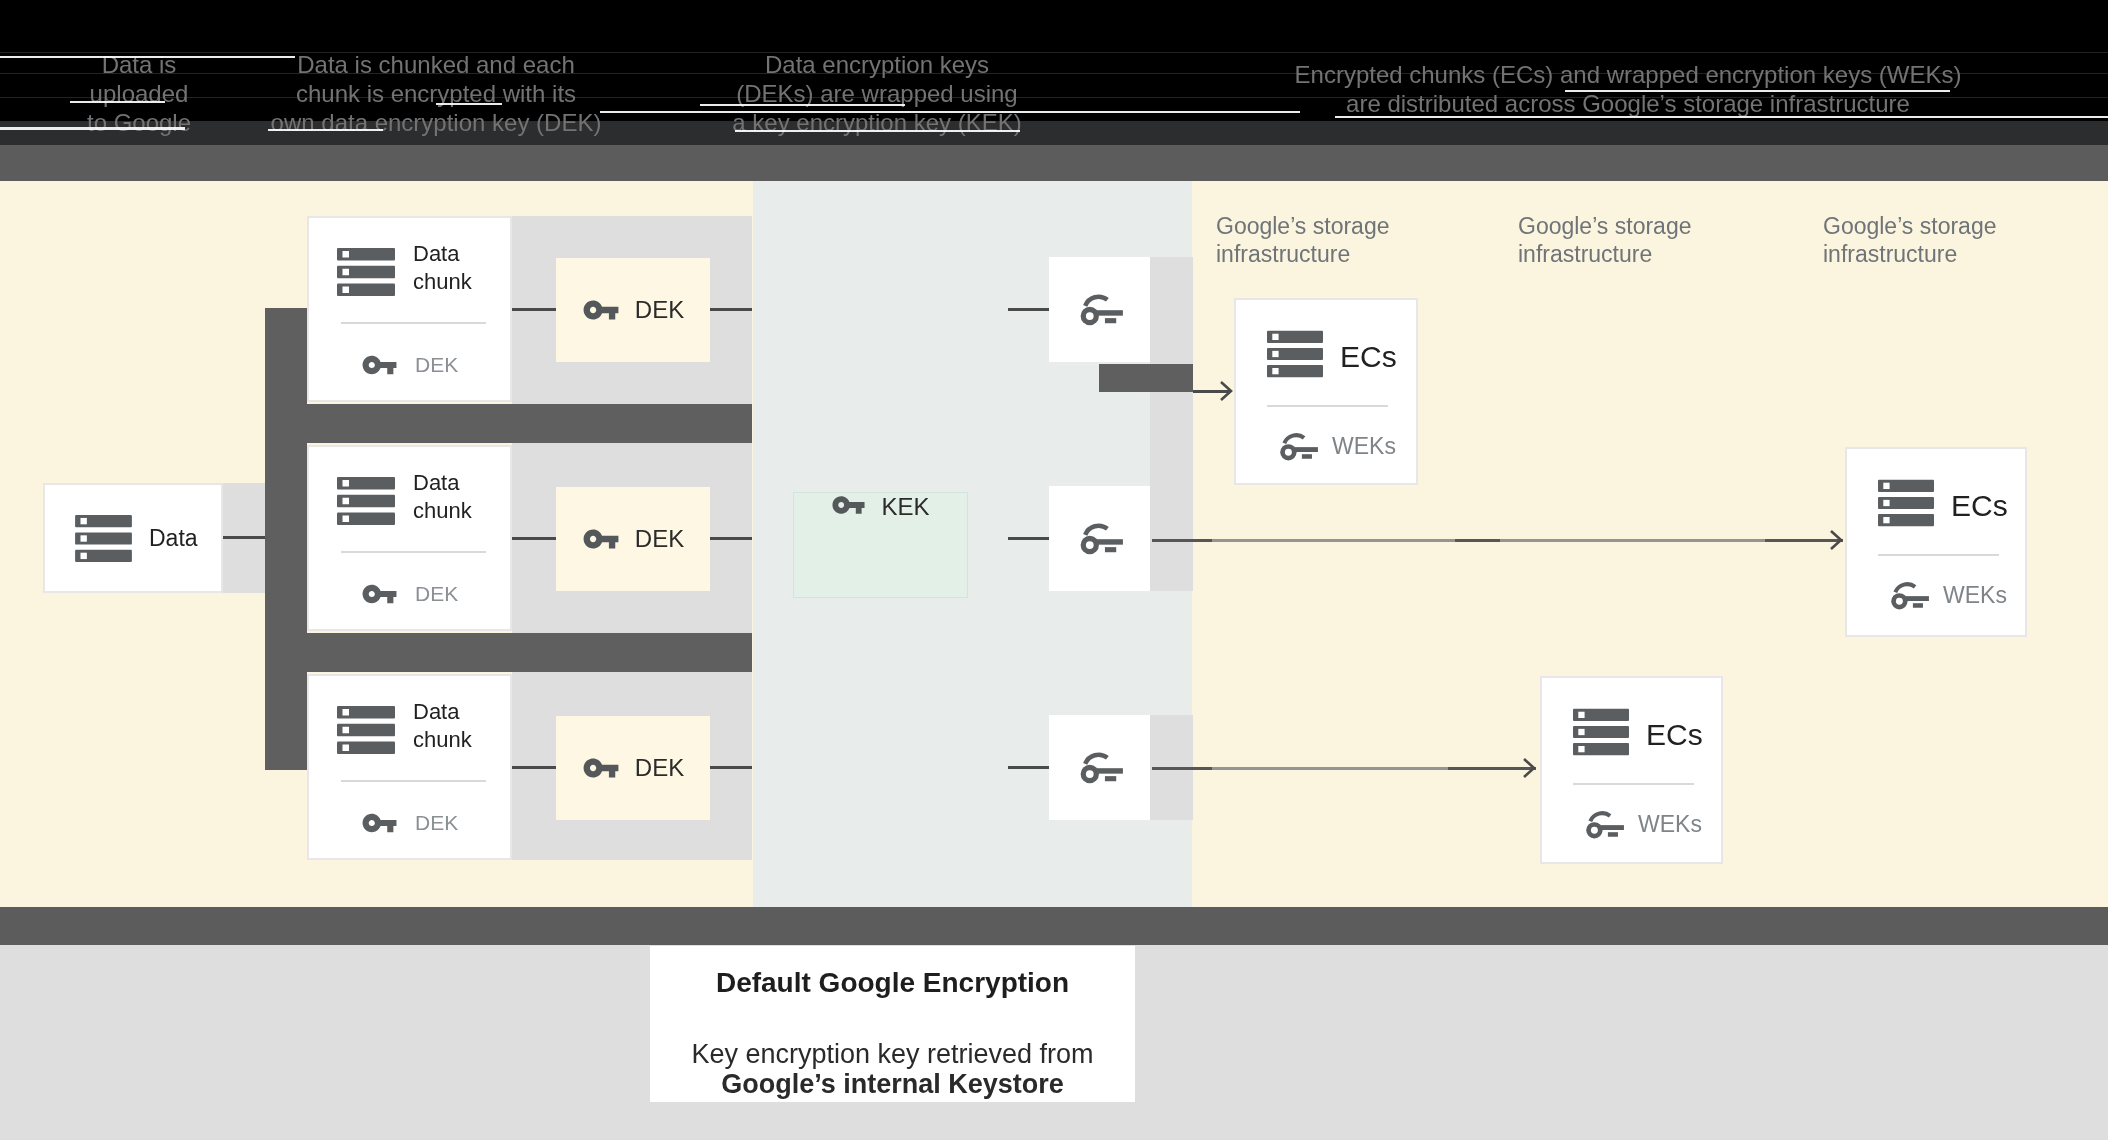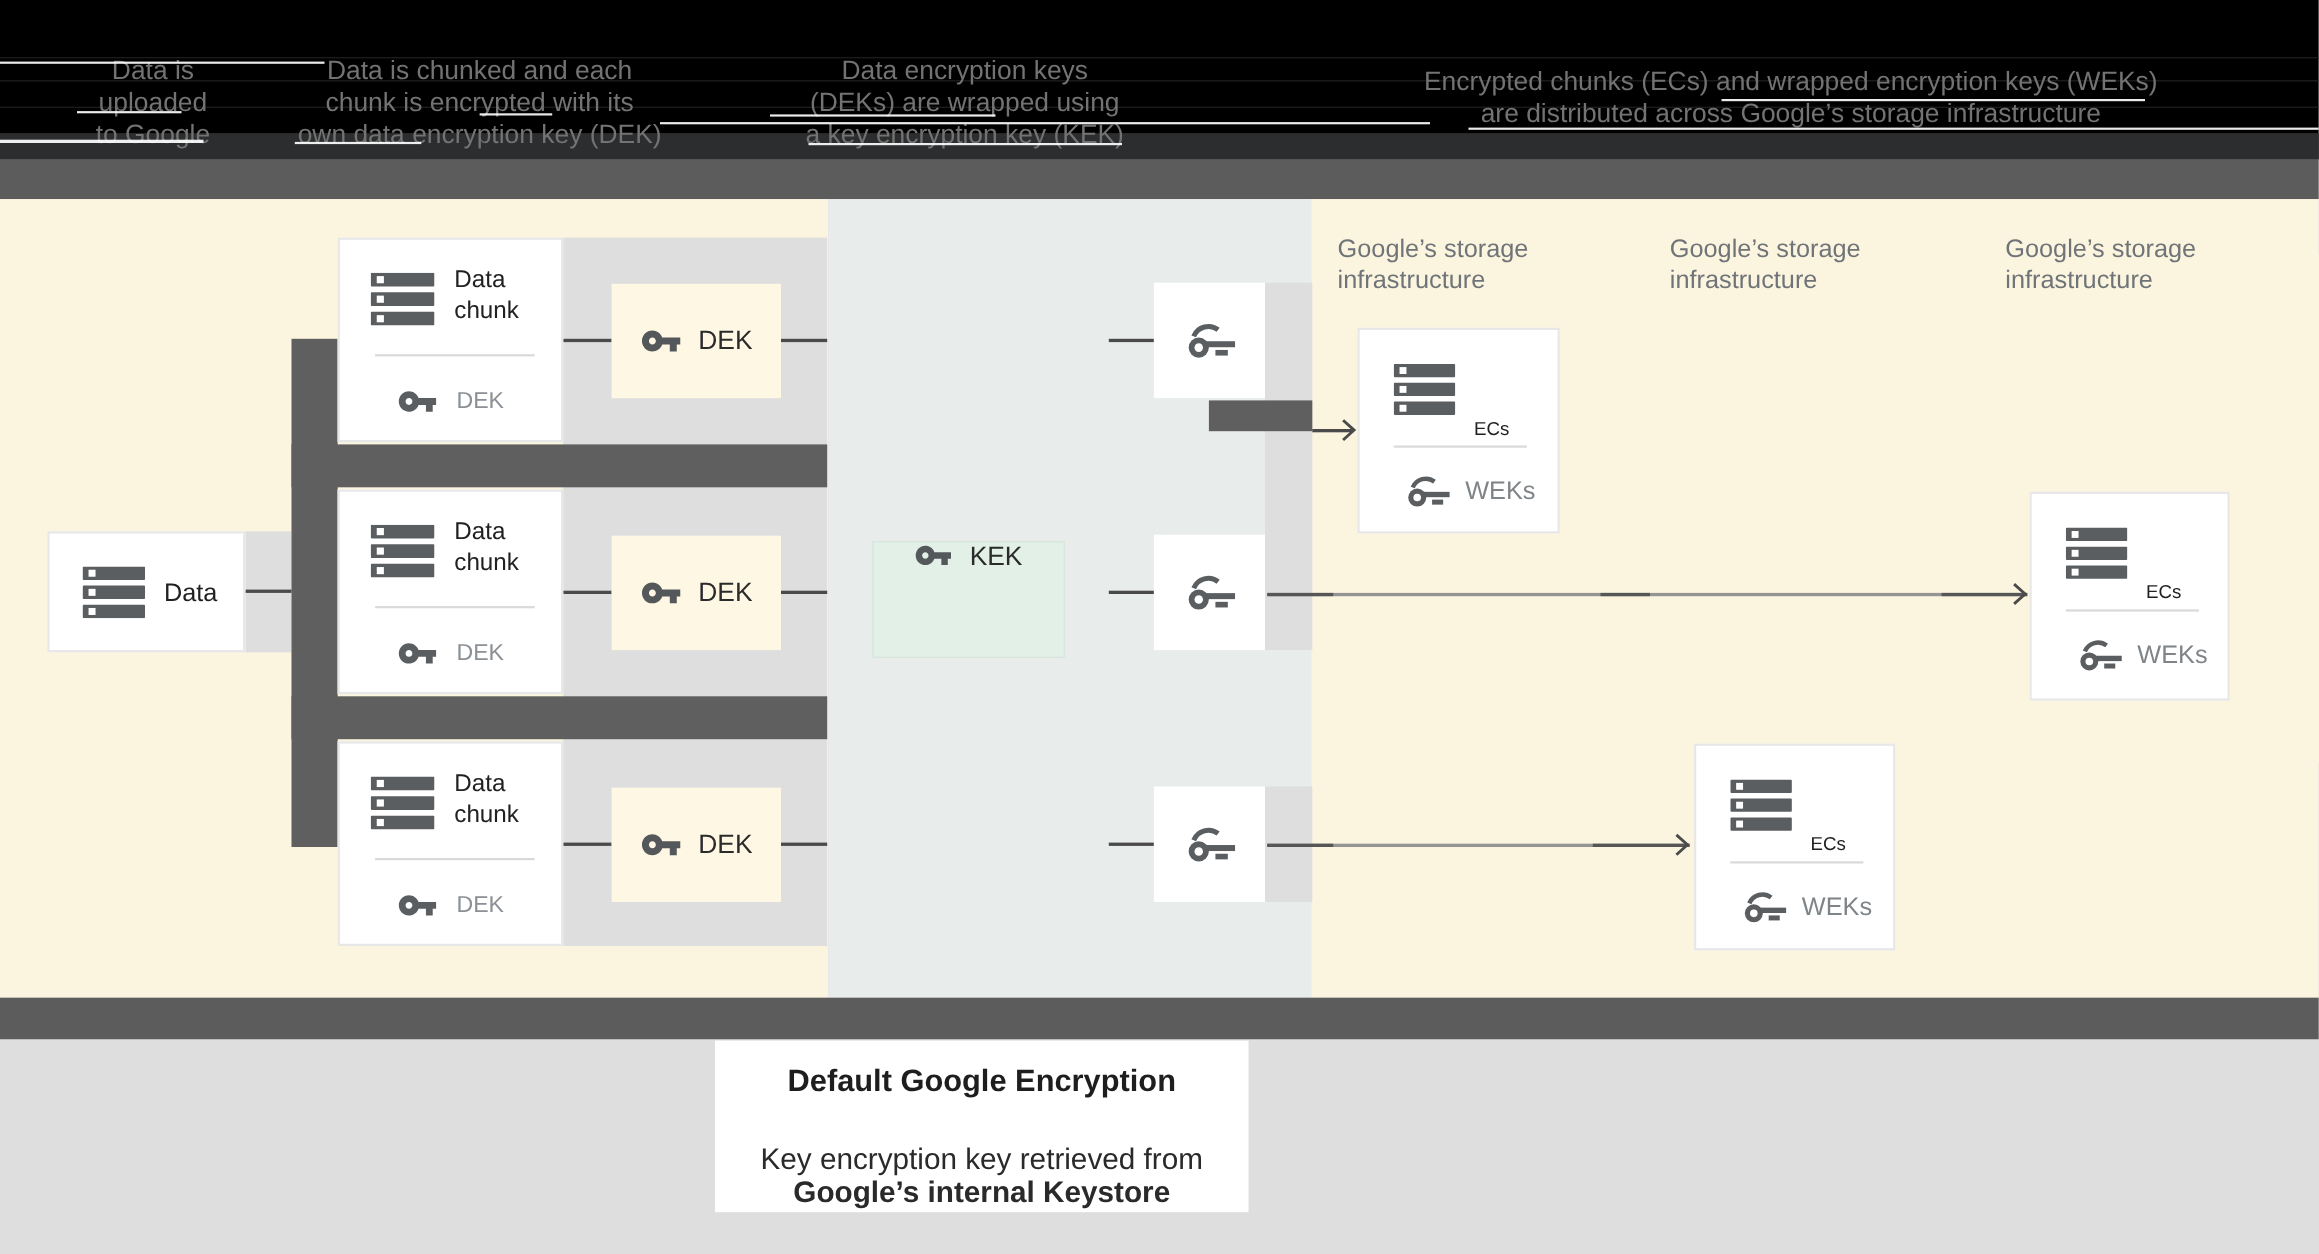--- a/index.html
+++ b/index.html
@@ -26,21 +26,21 @@
   .whitebox{background:#FFF;border:2px solid #E7E7E7;box-sizing:border-box;}
   .dekbox{background:#FDF7E3;display:flex;align-items:center;justify-content:center;gap:15px;}
   .kekbox{background:#E3F0E8;border:1px solid #D5E4DA;box-sizing:border-box;display:flex;justify-content:center;gap:15px;}
   .keybox{background:#FFF;display:flex;align-items:center;justify-content:center;}
   .databox{display:flex;align-items:center;padding-left:30px;gap:17px;}
   .lbl-dark{color:#212121;font-size:23px;}
   .dek-lbl{color:#2B2B2B;font-size:24px;}
   .chunk-title{color:#212121;font-size:22px;line-height:28px;}
   .chunk-sub{color:#8B9095;font-size:21px;}
   .divider{background:#D9D9D9;height:2px;}
-  .ecs-title{color:#212121;font-size:17px;margin-top:40px;}
+  .ecs-title{color:#212121;font-size:30px;}
   .weks-lbl{color:#7F8488;font-size:23px;}
   .storage-lbl{color:#6F7478;font-size:23px;line-height:28px;}
   
   .caption{background:#FFF;text-align:center;padding-top:21px;box-sizing:border-box;}
   .cap-title{font-size:28px;font-weight:bold;color:#1E1E1E;}
   .cap-body{margin-top:40px;font-size:27px;line-height:30px;color:#2A2A2A;}
   .cap-bold{font-weight:bold;}
   svg{display:block;}
 </style>
 </head>

